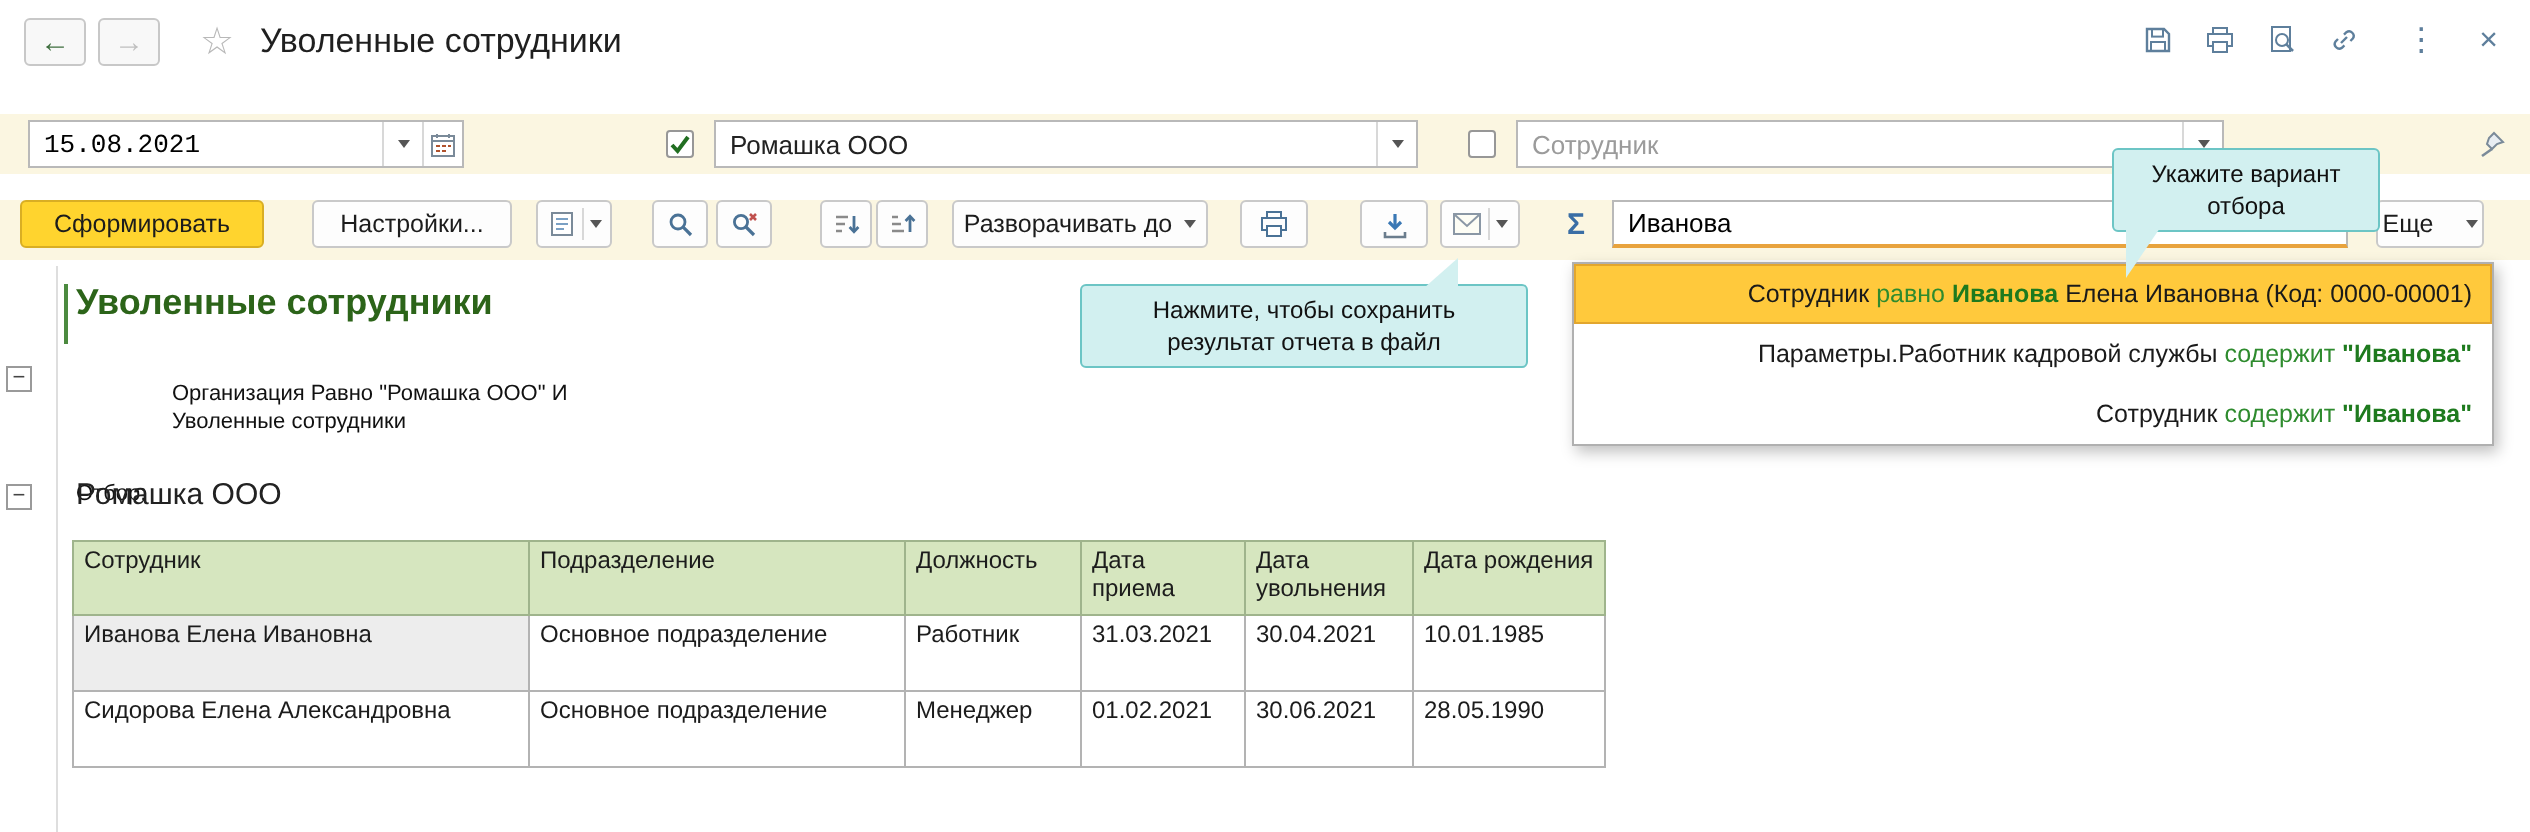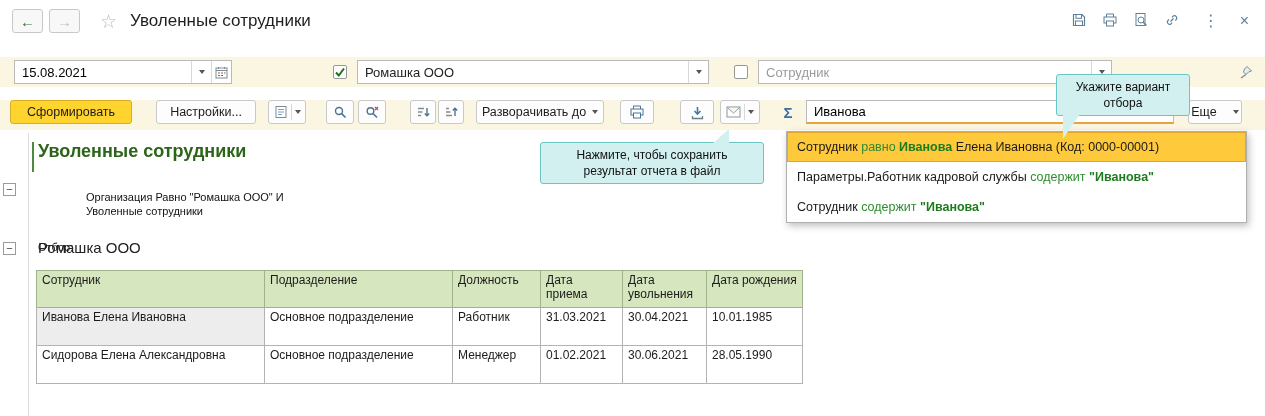--- a/index.html
+++ b/index.html
@@ -52,21 +52,21 @@
   .rpt-title-bar{position:absolute;left:32px;top:9px;width:2px;height:30px;background:#4C8A3F;}
   .sel-label{position:absolute;left:38px;top:68px;font-size:11px;color:#111;margin-top:40px;}
   .sel-lines{position:absolute;left:86px;top:57px;font-size:11px;color:#111;line-height:14px;}
   .grp-title{position:absolute;left:38px;top:106px;font-size:15px;color:#222;}
   .report-table{position:absolute;left:36px;top:137px;border-collapse:collapse;font-size:12px;table-layout:fixed;}
   .report-table th{background:#D6E6BF;border:1px solid #9FB48C;font-weight:normal;text-align:left;vertical-align:top;padding:2px 5px;height:37px;color:#1c1c1c;}
   .report-table td{border:1px solid #b3b3b3;vertical-align:top;padding:2px 5px;height:38px;background:#fff;color:#1c1c1c;}
   .report-table td.cell-selected{background:#ededed;}
 
   
-  .dropdown{position:absolute;left:786px;top:131px;width:461px;background:#fff;border:1px solid #b0b0b0;box-shadow:2px 3px 7px rgba(0,0,0,.25);z-index:20;}
+  .dropdown{position:absolute;left:786px;top:131px;width:461px;background:#fff;border:1px solid #b0b0b0;box-shadow:2px 3px 7px rgba(0,0,0,.25);z-index:20;text-align:right;}
   .dd-item{height:30px;line-height:30px;padding:0 10px;font-size:12.5px;white-space:nowrap;overflow:hidden;}
   .dd-item.selected{background:#FFC93C;box-shadow:inset 0 0 0 1px #E2A62E;}
   .seg-normal{color:#1a1a1a;}
   .seg-green{color:#2E8B2E;}
   .seg-green-bold{color:#1E7A1E;font-weight:bold;}
 
   
   .tt{position:absolute;background:#D2F0F0;border:1px solid #6CC5C5;border-radius:3px;font-size:12px;line-height:16px;text-align:center;color:#111;padding:4px 8px;z-index:30;}
   .tt-variant{left:1056px;top:74px;width:134px;}
   .tt-variant::after{content:"";position:absolute;left:6px;bottom:-24px;border-top:25px solid #D2F0F0;border-right:17px solid transparent;}
@@ -107,21 +107,21 @@
             <path d="M6.5 9.5l3-3" stroke="#5E7F9C" stroke-width="1.2"></path>
             <path d="M5 7.5L3.8 8.7a2.3 2.3 0 003.2 3.2l1.2-1.2" fill="none" stroke="#5E7F9C" stroke-width="1.2"></path>
             <path d="M8 5.3l1.2-1.2a2.3 2.3 0 013.2 3.2L11.2 8.5" fill="none" stroke="#5E7F9C" stroke-width="1.2"></path>
           </svg></span>
       <span class="txt-ic tb-dots">⋮</span>
       <span class="txt-ic tb-close">×</span>
     </div>
   </div>
 
   <div class="filter-row">
-    <div class="field" style="left:14px;top:3px;width:218px;">
+    <div class="field" style="left:14px;top:3px;width:218px;font-family:Liberation Mono, monospace;">
       <input class="field-text" value="15.08.2021" style="">
       <span class="field-seg">
           <span class="caret"></span>
         </span>
       <span class="field-seg">
           <svg width="13" height="13" viewBox="0 0 13 13">
             <rect x="1" y="2" width="11" height="10" fill="#fff" stroke="#7a8a99"></rect>
             <path d="M1 4.5h11" stroke="#7a8a99"></path>
             <path d="M3.5 1v2M9.5 1v2" stroke="#7a8a99"></path>
             <path d="M3 7h2M6 7h2M9 7h1.5M3 9.5h2M6 9.5h2" stroke="#b0522d"></path>

